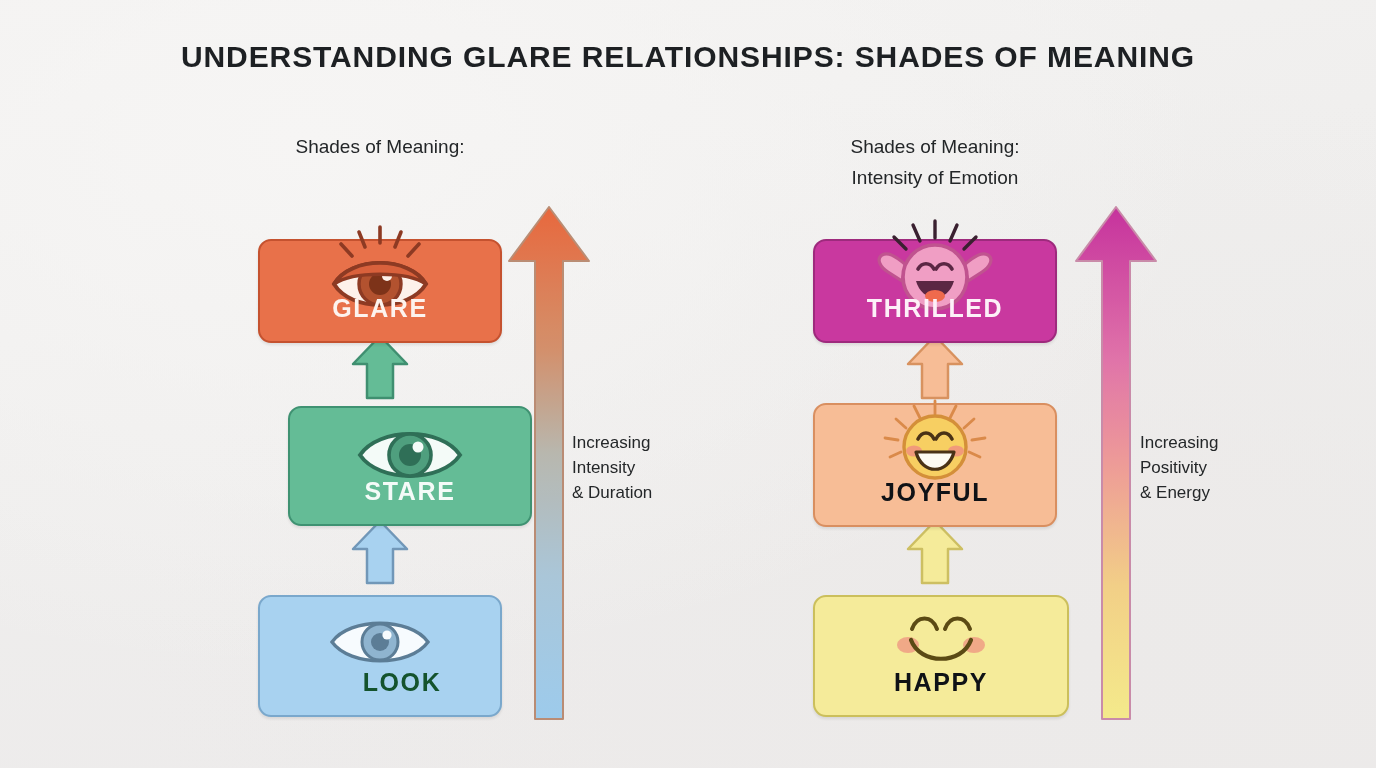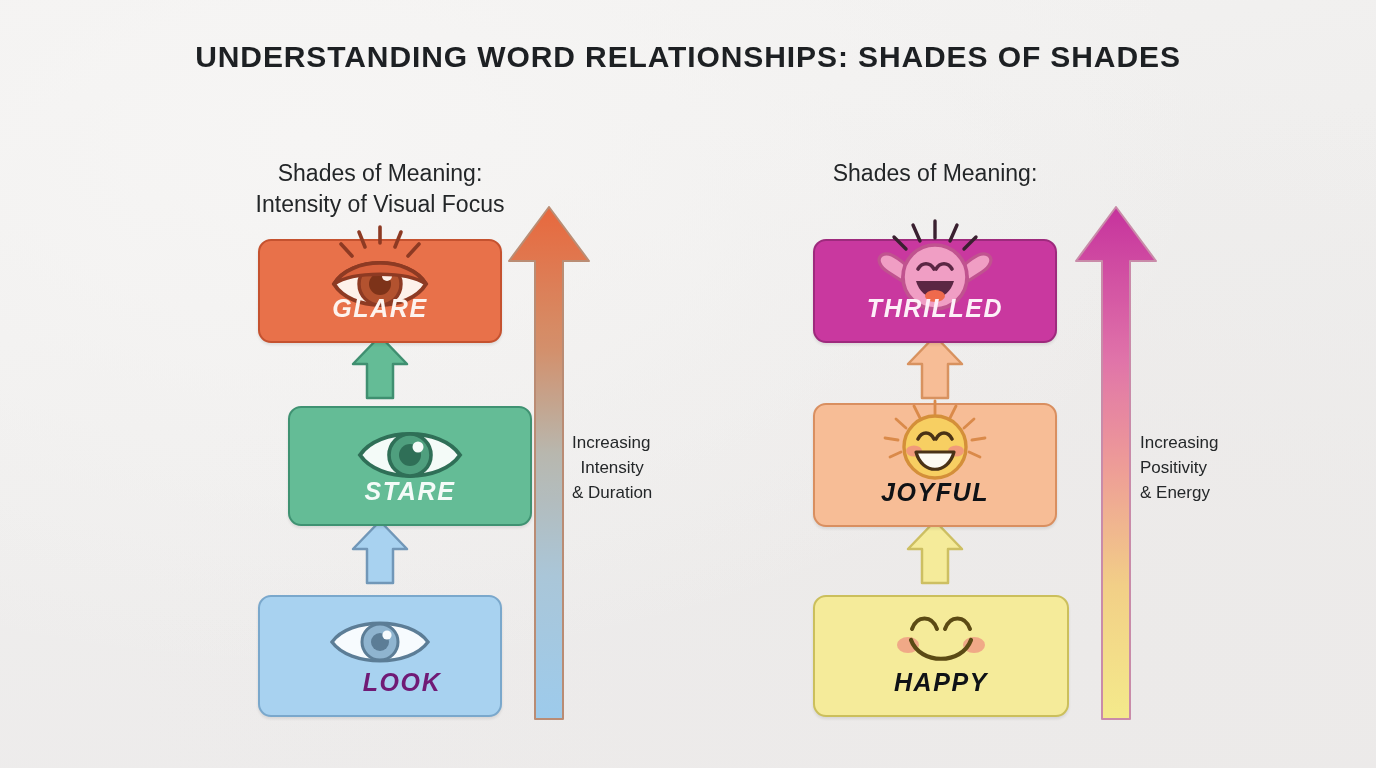--- a/index.html
+++ b/index.html
@@ -27,37 +27,35 @@
     font-weight: 700;
     letter-spacing: 0.9px;
     color: #1d2023;
     white-space: nowrap;
   }
 
   
   .col-header {
     position: absolute;
     text-align: center;
-    font-size: 23px;
+    font-size: 19px;
     line-height: 31px;
     color: #232628;
     white-space: nowrap;
-    margin-top: 27px;
   }
   #hdr-left  { top: 131px; left: 180px; width: 400px; }
   #hdr-right { top: 131px; left: 735px; width: 400px; }
 
   
   .wbox {
     position: absolute;
     border-radius: 13px;
     border-style: solid;
     border-width: 2px;
     box-shadow: 0 2px 3px rgba(0,0,0,0.09);
-    font-style: italic;
   }
   .wbox .label {
     position: absolute;
     left: 0; width: 100%;
     bottom: 18px;
     text-align: center;
     font-size: 25px;
     font-weight: 700;
     letter-spacing: 1.6px;
   }
@@ -102,29 +100,29 @@
     white-space: nowrap;
   }
   #label-left  { left: 572px; top: 430px; }
   #label-right { left: 1140px; top: 430px; }
 </style>
 </head>
 <body>
 
 <div class="canvas">
 
-  <div class="title">UNDERSTANDING WORD RELATIONSHIPS: SHADES OF SHADES</div>
+  <div class="title">UNDERSTANDING GLARE RELATIONSHIPS: SHADES OF MEANING</div>
 
   <div class="col-header" id="hdr-left">
     <div>Shades of Meaning:</div>
-    <div>Intensity of Visual Focus</div>
   </div>
 
   <div class="col-header" id="hdr-right">
     <div>Shades of Meaning:</div>
+    <div>Intensity of Emotion</div>
   </div>
 
   <svg class="conn" id="conn-look-stare" style="left:349px; top:519px;" viewBox="0 0 62 66">
     <path d="M31 2 L58 30 L44 30 L44 64 L18 64 L18 30 L4 30 Z" fill="#a8d2f0" stroke="#7197b8" stroke-width="2.5" stroke-linejoin="round"></path>
   </svg>
 
   <svg class="conn" id="conn-stare-glare" style="left:349px; top:334px;" viewBox="0 0 62 66">
     <path d="M31 2 L58 30 L44 30 L44 64 L18 64 L18 30 L4 30 Z" fill="#64bc96" stroke="#3f8f70" stroke-width="2.5" stroke-linejoin="round"></path>
   </svg>
 
@@ -170,21 +168,21 @@
 
   <div class="wbox low" id="box-look" style="background:#a8d2f0; border-color:#7aa8cc;">
     <div class="iconwrap" style="top:6px; height:70px;">
       <svg width="110" height="62" viewBox="0 0 110 62">
         <path d="M7 31 C25 6, 85 6, 103 31 C85 56, 25 56, 7 31 Z" fill="#f7fbfe" stroke="#5c7d96" stroke-width="3.4"></path>
         <circle cx="55" cy="31" r="18" fill="#8fb4cf" stroke="#5c7d96" stroke-width="3"></circle>
         <circle cx="55" cy="31" r="9" fill="#5c7d96"></circle>
         <circle cx="62" cy="24" r="4.6" fill="#f7fbfe"></circle>
       </svg>
     </div>
-    <div class="label" style="color:#701a75;padding-left:44px;">LOOK</div>
+    <div class="label" style="color:#14532d;padding-left:44px;">LOOK</div>
   </div>
 
   <div class="wbox" id="box-thrilled" style="background:#c9389f; border-color:#9e2a7d;">
     <div class="iconwrap">
       <svg width="134" height="96" viewBox="0 0 134 96">
         <g stroke="#3a2030" stroke-width="3.4" stroke-linecap="round" fill="none">
           <line x1="67" y1="2" x2="67" y2="19"></line>
           <line x1="45" y1="6" x2="52" y2="22"></line>
           <line x1="89" y1="6" x2="82" y2="22"></line>
           <line x1="26" y1="18" x2="38" y2="30"></line>
@@ -261,21 +259,21 @@
         <stop offset="48%" stop-color="#ef9e95"></stop>
         <stop offset="70%" stop-color="#e072a8"></stop>
         <stop offset="100%" stop-color="#c62f9c"></stop>
       </linearGradient>
     </defs>
     <path d="M44 4 L84 58 L58 58 L58 516 L30 516 L30 58 L4 58 Z" fill="url(#gradRight)" stroke="#c98aa8" stroke-width="2" stroke-linejoin="round" opacity="0.98"></path>
   </svg>
 
   <div class="side-label" id="label-left">
     <div>Increasing</div>
-    <div style="text-align:center;">Intensity</div>
+    <div style="text-align:left;">Intensity</div>
     <div>&amp; Duration</div>
   </div>
 
   <div class="side-label" id="label-right">
     <div>Increasing</div>
     <div style="">Positivity</div>
     <div>&amp; Energy</div>
   </div>
 
 </div>

